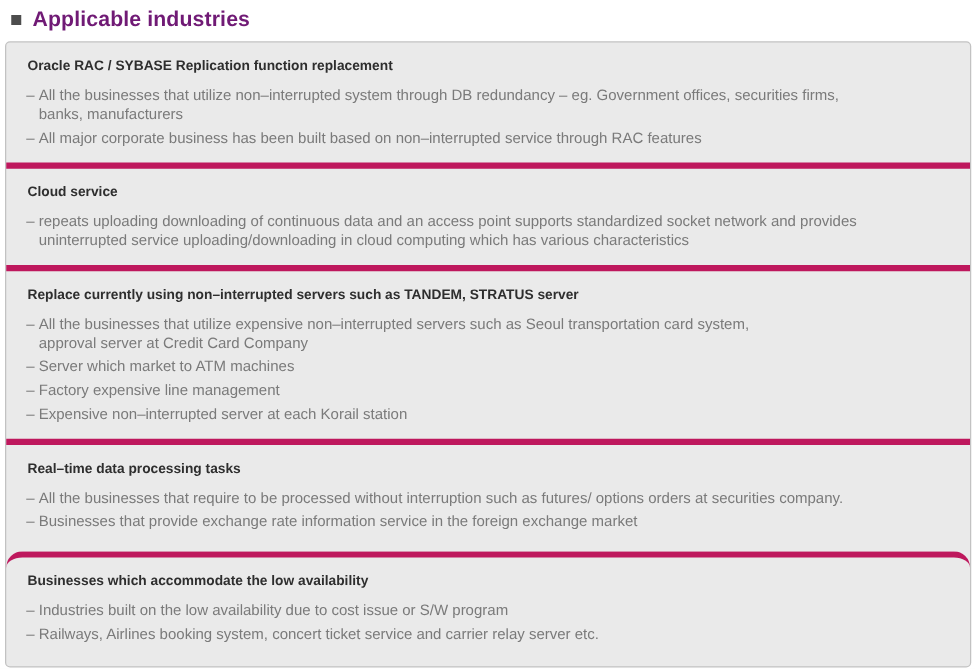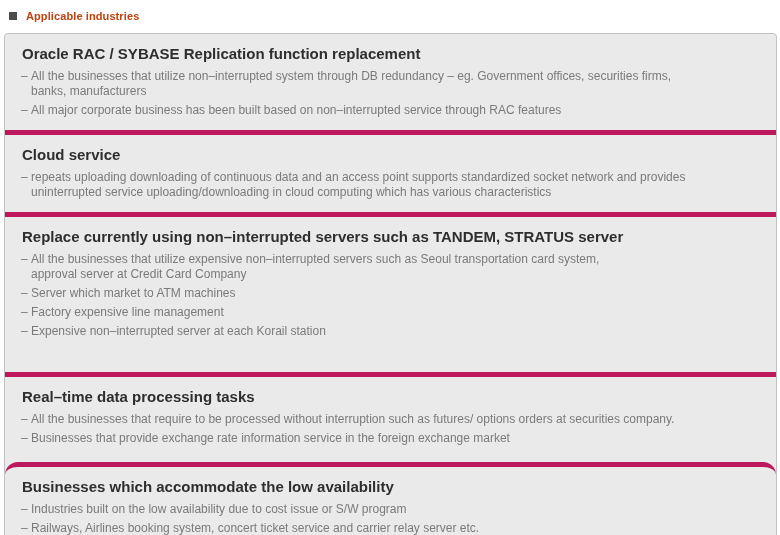--- a/index.html
+++ b/index.html
@@ -15,44 +15,44 @@
     padding: 6px 0 0 9px;
     height: 26px;
   }
   .square-bullet {
     width: 8px; height: 8px;
     background: #4d4d4d;
     margin-right: 9px;
     flex: 0 0 auto;
   }
   .page-title {
-    font-size: 11px;
+    font-size: 17px;
     font-weight: 600;
-    color: #c2410c;
+    color: #701a75;
     letter-spacing: 0.1px;
   }
   .panel {
     margin: 7px 3px 0 4px;
     background: #eaeaea;
     border: 1px solid #c2c2c2;
     border-radius: 4px;
   }
   .section {
     padding: 11px 15px 12px 16px;
   }
   .section + .section {
     border-top: 5px solid #be185d;
   }
   .section:nth-child(1) { min-height: 96px; }
   .section:nth-child(2) { min-height: 82px; }
   .section:nth-child(3) { min-height: 136px; }
-  .section:nth-child(4) { min-height: 90px; margin-top: 21px; }
+  .section:nth-child(4) { min-height: 90px; }
   .section:nth-child(5) { min-height: 92px; border-radius: 13px; }
   .section-title {
-    font-size: 15px;
+    font-size: 11px;
     font-weight: bold;
     color: #2e2e2e;
     line-height: 17px;
     margin: 0 0 7px 1px;
   }
   ul.item-list {
     list-style: none;
   }
   li.item {
     display: flex;

